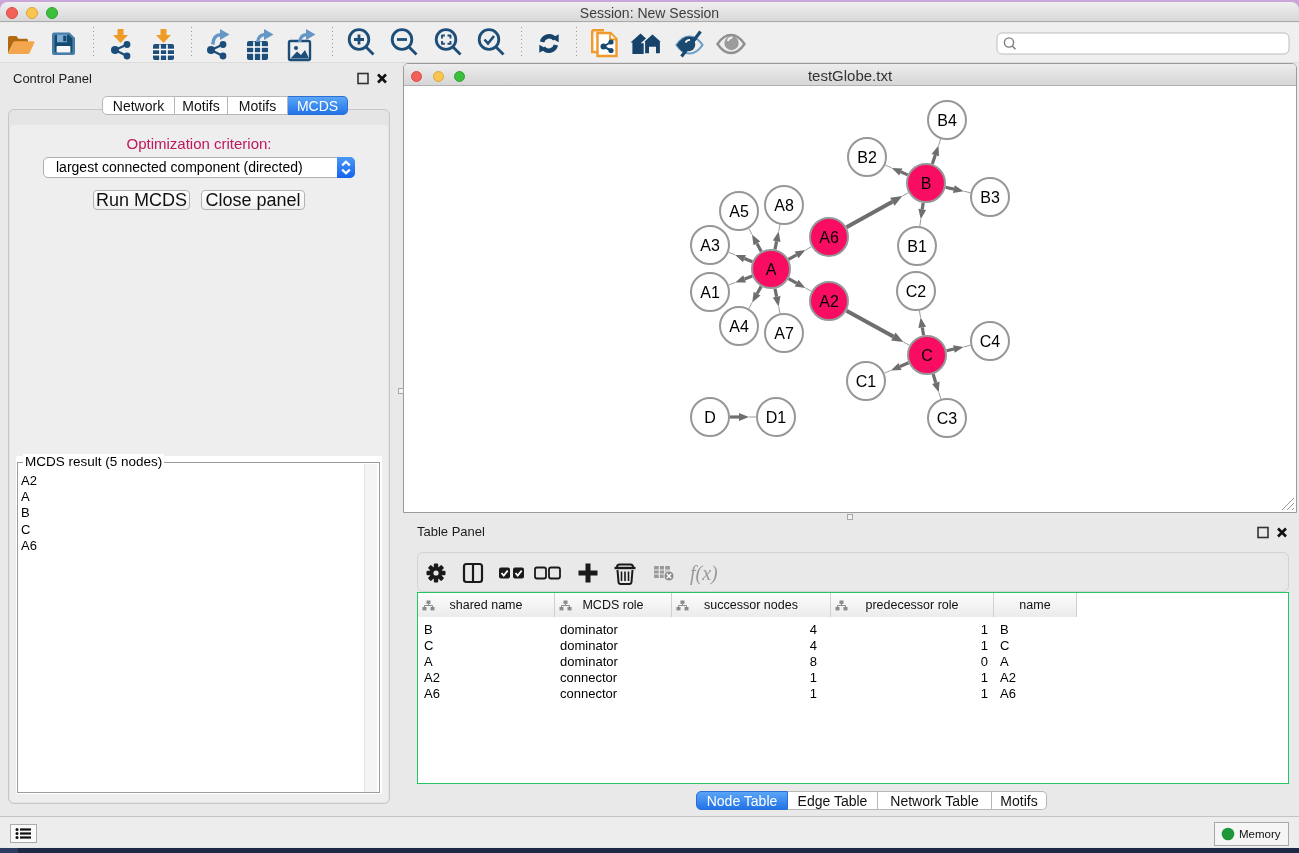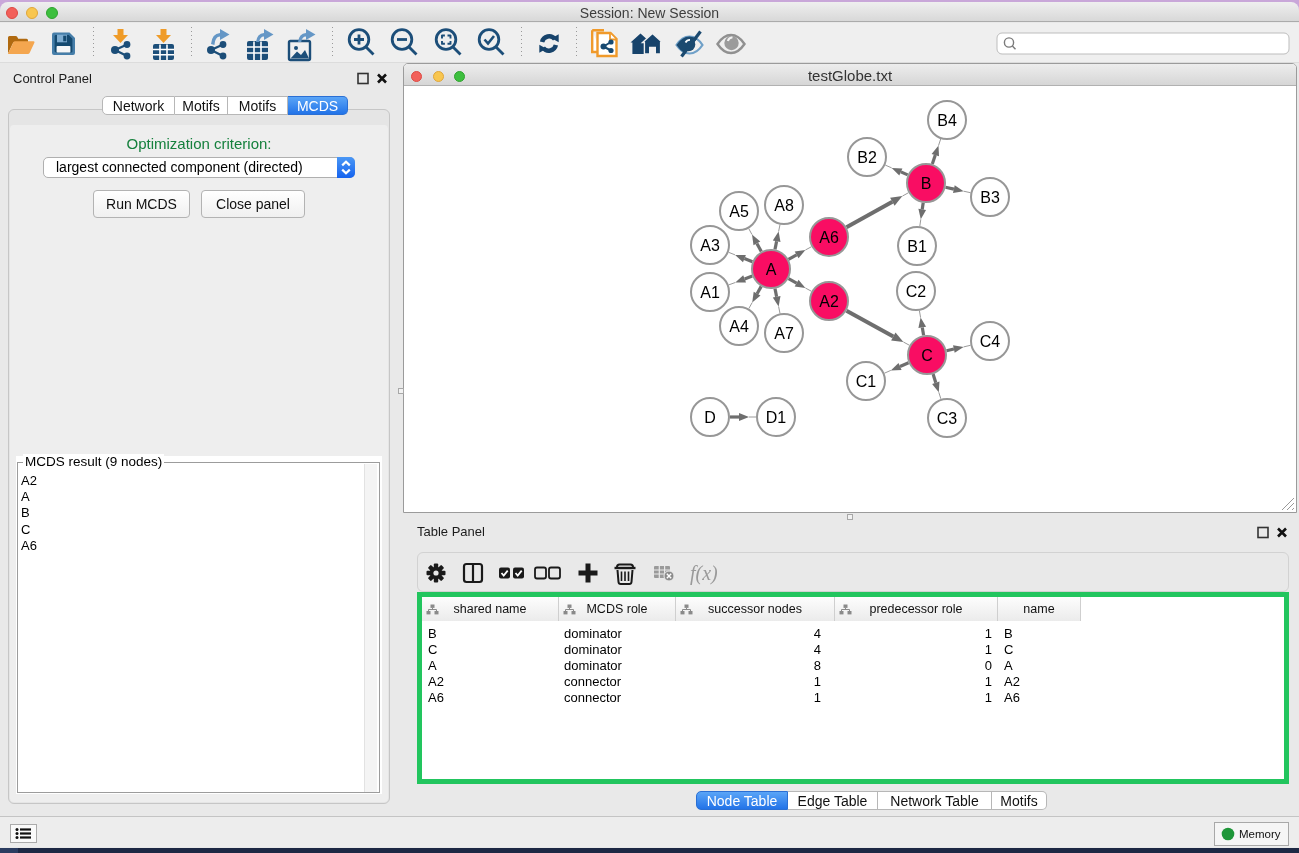--- a/index.html
+++ b/index.html
@@ -20,48 +20,48 @@
   #cp-title { left:13px; top:71px; font-size:13px; color:#1c1c1c; }
   .tabs { position:absolute; display:flex; z-index:5;padding-left:24px; }
   .tab { height:19px; background:#fff; border:1px solid #b7b7b7; border-left:none;
     font-size:14px; color:#111; display:flex; align-items:center; justify-content:center; }
   .tab.first { border-left:1px solid #b7b7b7; border-radius:5px 0 0 5px; }
   .tab.last { border-radius:0 5px 5px 0; }
   .tab.sel { background:linear-gradient(#5aa5f7,#2273e8); color:#fff; border-color:#2a6fd4; }
   #tabpane { left:8px; top:109px; width:382px; height:695px; background:#e5e5e5;
     border:1px solid #c6c6c6; border-radius:6px; }
   #mcds-inner { left:10px; top:125px; width:378px; height:677px; background:#eeeeee; border-radius:4px; }
-  #opt-label { left:0px; top:135px; width:398px; text-align:center; font-size:15px; color:#15803d; }
+  #opt-label { left:0px; top:135px; width:398px; text-align:center; font-size:15px; color:#be185d; }
   #dropdown { left:43px; top:157px; width:312px; height:21px; background:#fff;
     border:1px solid #afafaf; border-radius:5px; font-size:14px; color:#000;
     line-height:19px; padding-left:12px; }
   #dd-btn { left:337px; top:157px; width:18px; height:21px; border-radius:0 5px 5px 0;
     background:linear-gradient(#4a97f5,#1563ef); }
-  .btn { position:absolute; height:28px; background:linear-gradient(#ffffff,#f0f0f0);
-    border:1px solid #b3b3b3; border-radius:4px; font-size:14px; color:#111;
+  .btn { position:absolute; height:20px; background:linear-gradient(#ffffff,#f0f0f0);
+    border:1px solid #b3b3b3; border-radius:4px; font-size:18px; color:#111;
     display:flex; align-items:center; justify-content:center; }
   
   #mcds-box { left:16px; top:456px; width:366px; height:338px; background:#fff; }
   #mcds-border { left:17px; top:462px; width:363px; height:331px; border:1px solid #9c9c9c; }
   #mcds-label { left:23px; top:454px; font-size:13.5px; color:#000; background:#fff; padding:0 2px; }
   #mcds-list { left:21px; top:473px; font-size:13px; color:#000; line-height:16.2px; }
   #mcds-scroll { left:364px; top:464px; width:13px; height:328px; background:#f4f4f4; border-left:1px solid #e2e2e2;}
   
   #net-win { left:403px; top:63px; width:894px; height:450px; background:#fff;
     border:1px solid #9b9b9b; border-radius:5px 5px 0 0; }
   #net-titlebar { left:0; top:0; width:892px; height:22px;
     background:linear-gradient(#ededed,#d6d6d6); border-bottom:1px solid #b1b1b1;
     border-radius:4px 4px 0 0; }
   #net-titlebar .tl { position:absolute; top:7px; width:11px; height:11px; border-radius:50%; }
   #net-title-text { position:absolute; top:3px; width:100%; text-align:center; font-size:15px; color:#333; }
   
   #tp-title { left:417px; top:524px; font-size:13px; color:#1c1c1c; }
   #tp-toolbar { left:417px; top:552px; width:872px; height:40px; background:#e9e9e9;
     border:1px solid #d2d2d2; border-radius:6px; }
-  #tp-table { left:417px; top:592px; width:872px; height:192px; background:#fff; border:5px solid #22c55e; }
+  #tp-table { left:417px; top:592px; width:872px; height:192px; background:#fff; border:1px solid #22c55e; }
   .hdr-cell { position:absolute; top:0px; height:24px; background:linear-gradient(#fdfdfd,#ebebeb);
     border-right:1px solid #cfcfcf; font-size:12.5px; color:#111; }
   .hdr-lab { position:absolute; width:100%; text-align:center; top:5px; }
   .trow { position:absolute; font-size:13px; color:#000; height:16.3px; }
   
   
   #statusbar { left:0px; top:816px; width:1299px; height:31px; background:#ededed; border-top:1px solid #c4c4c4; }
   #wall-bottom { left:0px; top:848px; width:1299px; height:5px;
     background:linear-gradient(90deg,#2b3c60 0 18px,#1d2844 18px 100%); }
   #mem-btn { left:1214px; top:822px; width:75px; height:24px; background:#f5f5f5;
@@ -230,21 +230,21 @@
 <div class="abs" id="dropdown">largest connected component (directed)</div>
 <div class="abs" id="dd-btn"><svg width="18" height="21">
   <path d="M5.2 8.4 L9 4.8 L12.8 8.4" stroke="#fff" stroke-width="2.2" fill="none"></path>
   <path d="M5.2 12.6 L9 16.2 L12.8 12.6" stroke="#fff" stroke-width="2.2" fill="none"></path>
 </svg></div>
 <div class="abs btn" style="left:93px; top:190px; width:97px;">Run MCDS</div>
 <div class="abs btn" style="left:201px; top:190px; width:104px;">Close panel</div>
 <div class="abs" id="mcds-box"></div>
 <div class="abs" id="mcds-border"></div>
 <div class="abs" id="mcds-scroll"></div>
-<div class="abs" id="mcds-label">MCDS result (9 nodes)</div>
+<div class="abs" id="mcds-label">MCDS result (5 nodes)</div>
 <div class="abs" id="mcds-list">A2<br>A<br>B<br>C<br>A6</div>
 
 <div class="abs" id="net-win">
   <div id="net-titlebar">
     <div class="tl" style="left:7px;background:#f2605a;border:0.5px solid #dd4a44;"></div>
     <div class="tl" style="left:28.5px;background:#f8c64f;border:0.5px solid #e0a63a;"></div>
     <div class="tl" style="left:50px;background:#3dbf3e;border:0.5px solid #2fa32f;"></div>
     <div id="net-title-text">testGlobe.txt</div>
   </div>
   <svg width="16" height="16" style="position:absolute;right:1px;bottom:1px">

